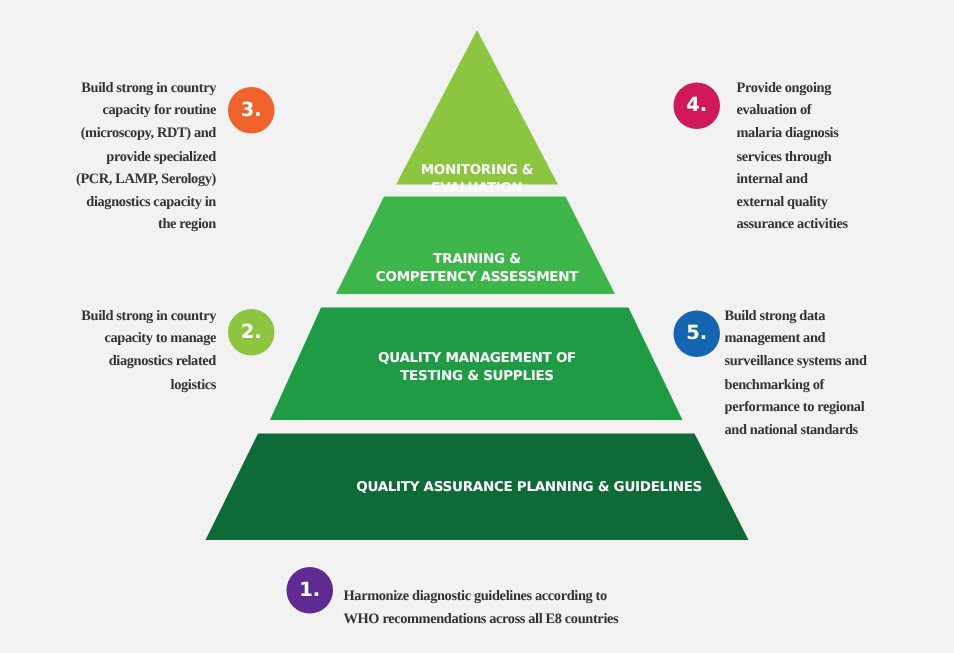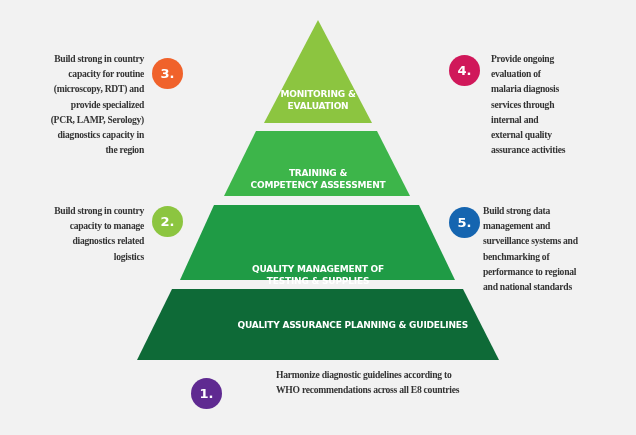--- a/index.html
+++ b/index.html
@@ -19,35 +19,35 @@
 </head>
 <body>
 
 <svg class="pyr" width="636" height="435">
   <polygon id="t0" points="318,20 372,123 264,123" fill="#8cc540"></polygon>
   <polygon id="t1" points="256,131 377,131 410,196 224,196" fill="#3db54a"></polygon>
   <polygon id="t2" points="214,205 419,205 455,280 180,280" fill="#1f9b45"></polygon>
   <polygon id="t3" points="172,289 463,289 499,360 137,360" fill="#0e6a37"></polygon>
 </svg>
 
-<div class="tier-label" style="left:258px; top:88px; width:120px; white-space:pre-line;">MONITORING &amp;
+<div class="tier-label" style="left:258px; top:108px; width:120px; white-space:pre-line;">MONITORING &amp;
 EVALUATION</div>
 <div class="tier-label" style="left:228px; top:167px; width:180px; white-space:pre-line;">TRAINING &amp;
 COMPETENCY ASSESSMENT</div>
-<div class="tier-label" style="left:208px; top:233px; width:220px; white-space:pre-line;margin-top:30px;">QUALITY MANAGEMENT OF
+<div class="tier-label" style="left:208px; top:233px; width:220px; white-space:pre-line;">QUALITY MANAGEMENT OF
 TESTING &amp; SUPPLIES</div>
 <div class="tier-label" style="left:168px; top:319px; width:300px; white-space:pre-line;text-align:right;">QUALITY ASSURANCE PLANNING &amp; GUIDELINES</div>
 
 <div class="badge" id="b0" style="left: 191px; top: 378px; background: rgb(95, 42, 145);">1.</div>
 <div class="badge" id="b1" style="left: 152px; top: 206px; background: rgb(140, 197, 64);">2.</div>
 <div class="badge" id="b2" style="left: 152px; top: 58px; background: rgb(240, 98, 43);">3.</div>
 <div class="badge" id="b3" style="left: 449px; top: 55px; background: rgb(208, 24, 90);">4.</div>
 <div class="badge" id="b4" style="left: 449px; top: 207px; background: rgb(21, 101, 176);">5.</div>
 
-<div class="desc left" style="left:229px; top:367px; width:260px;margin-left:47px;">Harmonize diagnostic guidelines according to
+<div class="desc left" style="left:229px; top:390px; width:260px;">Harmonize diagnostic guidelines according to
 WHO recommendations across all E8 countries</div>
 <div class="desc right" style="left:3px; top:203px; width:141px;">Build strong in country
 capacity to manage
 diagnostics related
 logistics</div>
 <div class="desc right" style="left:3px; top:51px; width:141px;">Build strong in country
 capacity for routine
 (microscopy, RDT) and
 provide specialized
 (PCR, LAMP, Serology)

